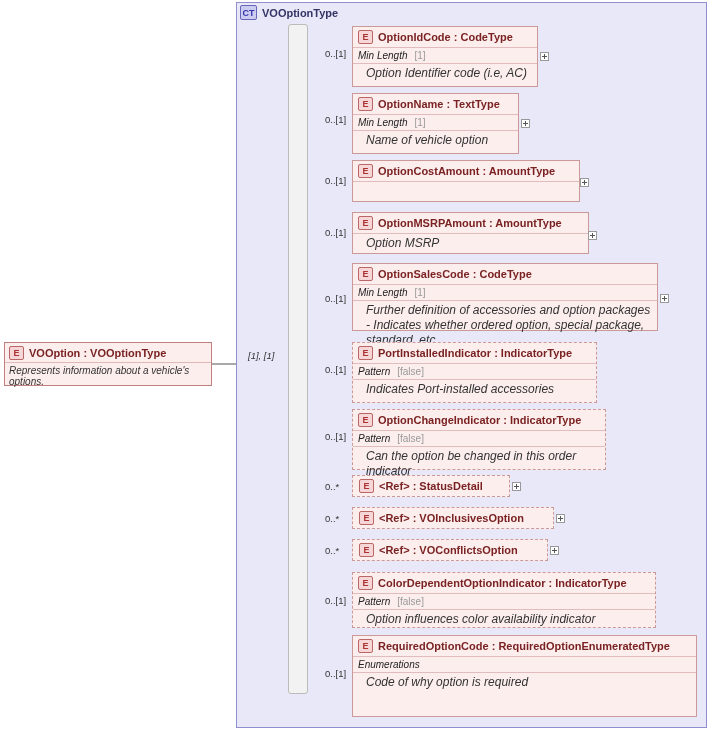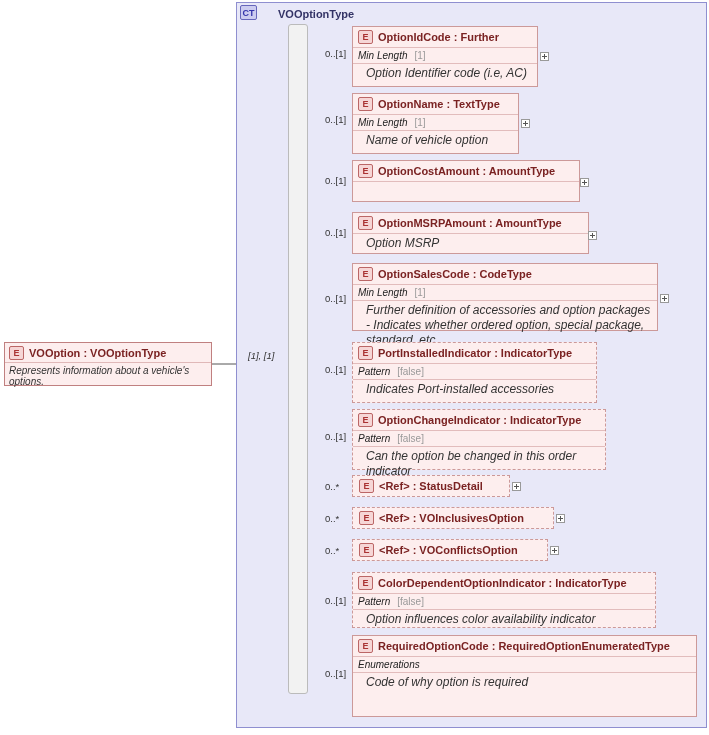--- a/index.html
+++ b/index.html
@@ -38,22 +38,22 @@
     height: 726px;
     border: 1px solid #8f8fd0;
     background: #e8e8f8;
     box-sizing: border-box;
   }
   .ct-label {
     position: absolute;
     left: 240px;
     top: 5px;
     display: flex;
-    align-items: flex-end;
-    gap: 21px;
+    align-items: center;
+    gap: 5px;
   }
   .ct-tag {
     display: inline-block;
     width: 17px;
     height: 15px;
     line-height: 15px;
     text-align: center;
     font-size: 9px;
     font-weight: bold;
     color: #3333aa;
@@ -259,21 +259,21 @@
       <span class="e-tag">E</span>
       <span class="e-title">VOOption : VOOptionType</span>
     </div>
     <div class="root-desc">Represents information about a vehicle's options.</div>
   </div>
   <div class="occ" style="left:248px; top:350px;font-style:italic;">[1], [1]</div>
 
   <div class="node" style="left:352px; top:26px; width:186px; height:61px;">
     <div class="node-head">
       <span class="e-tag">E</span>
-      <span class="e-title">OptionIdCode : Further</span>
+      <span class="e-title">OptionIdCode : CodeType</span>
     </div>
     <div class="node-sep"></div>
     <div class="facet-row">
       <span class="facet-name">Min Length</span>
       <span class="facet-val">[1]</span>
     </div>
     <div class="node-sep"></div>
     <div class="node-desc">Option Identifier code (i.e, AC)</div>
   </div>
   <div class="occ" style="left:325px; top:48px;">0..[1]</div>

